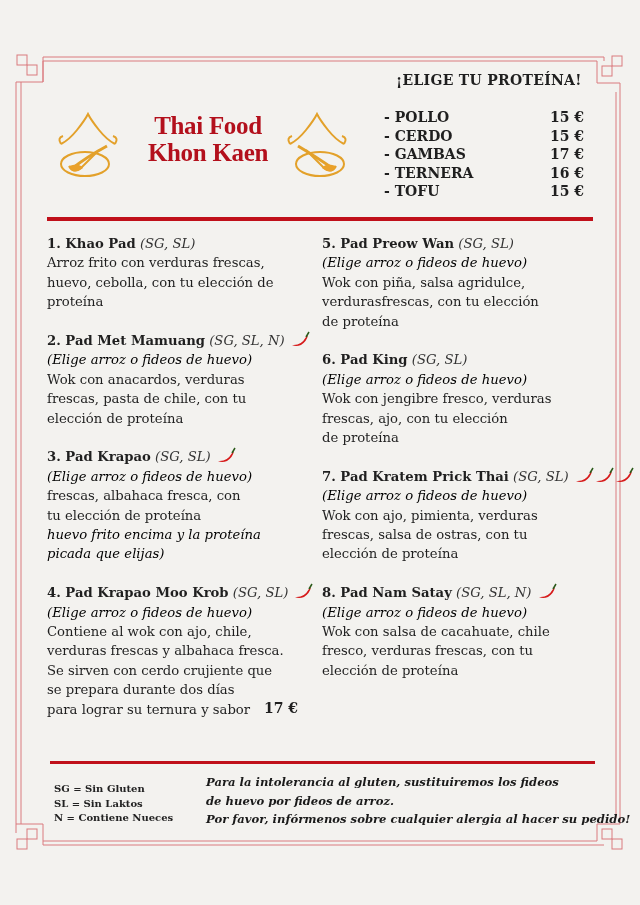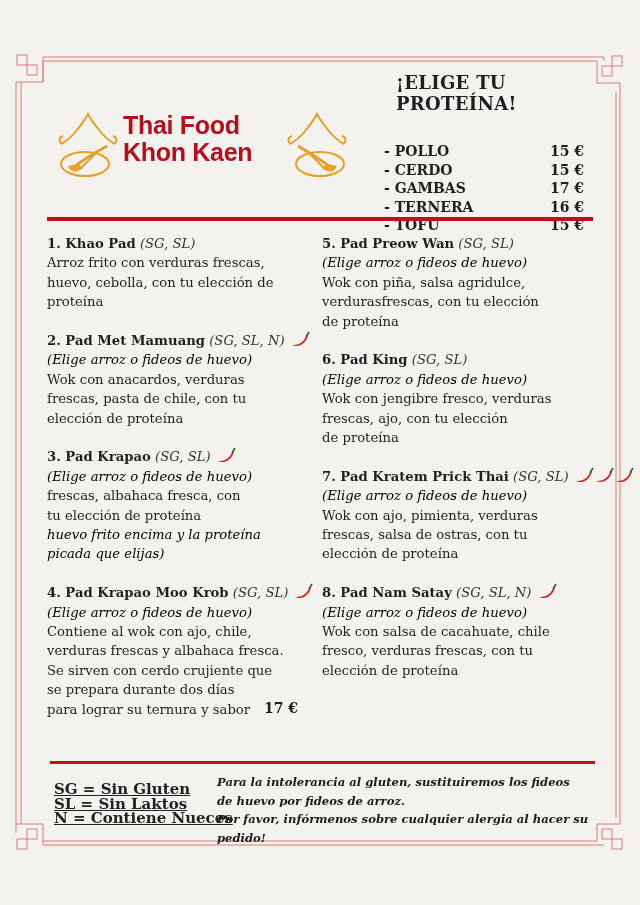--- a/index.html
+++ b/index.html
@@ -10,48 +10,48 @@
       overflow: hidden;
       font-family: "DejaVu Serif", "Liberation Serif", serif;
       color: #1f1f1f;
     }
     .frame-svg { position: absolute; left: 0; top: 0; }
 
     
     .logo { position: absolute; left: 55px; top: 112px; width: 295px; height: 70px; }
     .logo-text {
       position: absolute; left: 68px; top: 0; width: 170px;
-      text-align: left;
-      font-family: Liberation Sans, sans-serif;
+      text-align: center;
+      font-family: Liberation Serif, serif;
       font-weight: bold; color: #b3101c;
       font-size: 25px; line-height: 27px; letter-spacing: -0.3px;
     }
 
     
     .protein { position: absolute; left: 384px; top: 72px; width: 200px; }
-    .protein-title { font-size: 18px; font-weight: bold; letter-spacing: 0.3px; margin-left: 12px; margin-bottom: 28px; }
+    .protein-title { font-size: 14px; font-weight: bold; letter-spacing: 0.3px; margin-left: 12px; margin-bottom: 20px; }
     .protein-row { display: flex; justify-content: space-between; font-size: 14px; font-weight: bold; line-height: 18.5px; }
 
     .divider { position: absolute; height: 4px; background: #c0101a; }
 
     
     .col { position: absolute; top: 234px; font-size: 13.2px; line-height: 19.4px; }
     .col-left { left: 47px; width: 262px; }
     .col-right { left: 322px; width: 272px; }
     .dish { margin-bottom: 19.4px; }
     .dish-title { white-space: nowrap; }
     .dish-name { font-weight: bold; }
     .dish-tags { font-style: italic; color: #333; }
     .chili { display: inline-block; vertical-align: -2px; margin-left: 6px; }
     .italic { font-style: italic; color: #000000; }
     .price-inline { position: absolute; left: 264px; font-weight: bold; font-size: 14px; }
 
     
-    .legend { position: absolute; left: 54px; top: 782px; font-size: 15px; line-height: 14.5px; font-weight: bold; color: #222; text-decoration: underline; }
-    .note { position: absolute; left: 217px; top: 773px; font-size: 11.6px; line-height: 18.5px; font-weight: bold; font-style: italic; color: #1a1a1a; }
+    .legend { position: absolute; left: 54px; top: 782px; font-size: 10px; line-height: 14.5px; font-weight: bold; color: #222; }
+    .note { position: absolute; left: 206px; top: 773px; font-size: 11.6px; line-height: 18.5px; font-weight: bold; font-style: italic; color: #1a1a1a; }
   </style>
 </head>
 <body>
 
 <svg class="frame-svg" width="640" height="905" viewBox="0 0 640 905">
   <g fill="none" stroke="#da7a7e" stroke-width="1">
 
     <path d="M43 57 H604"></path>
       <path d="M43 61 H597"></path>
 

